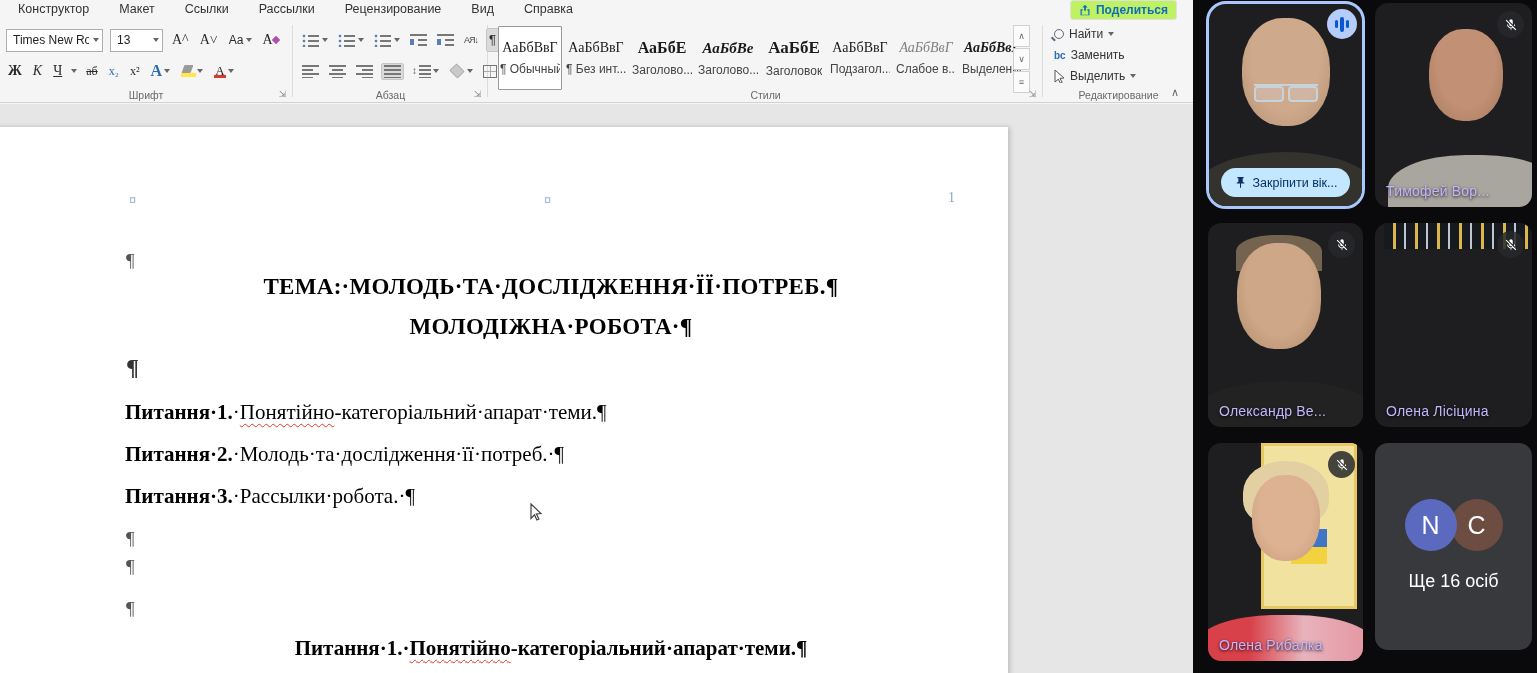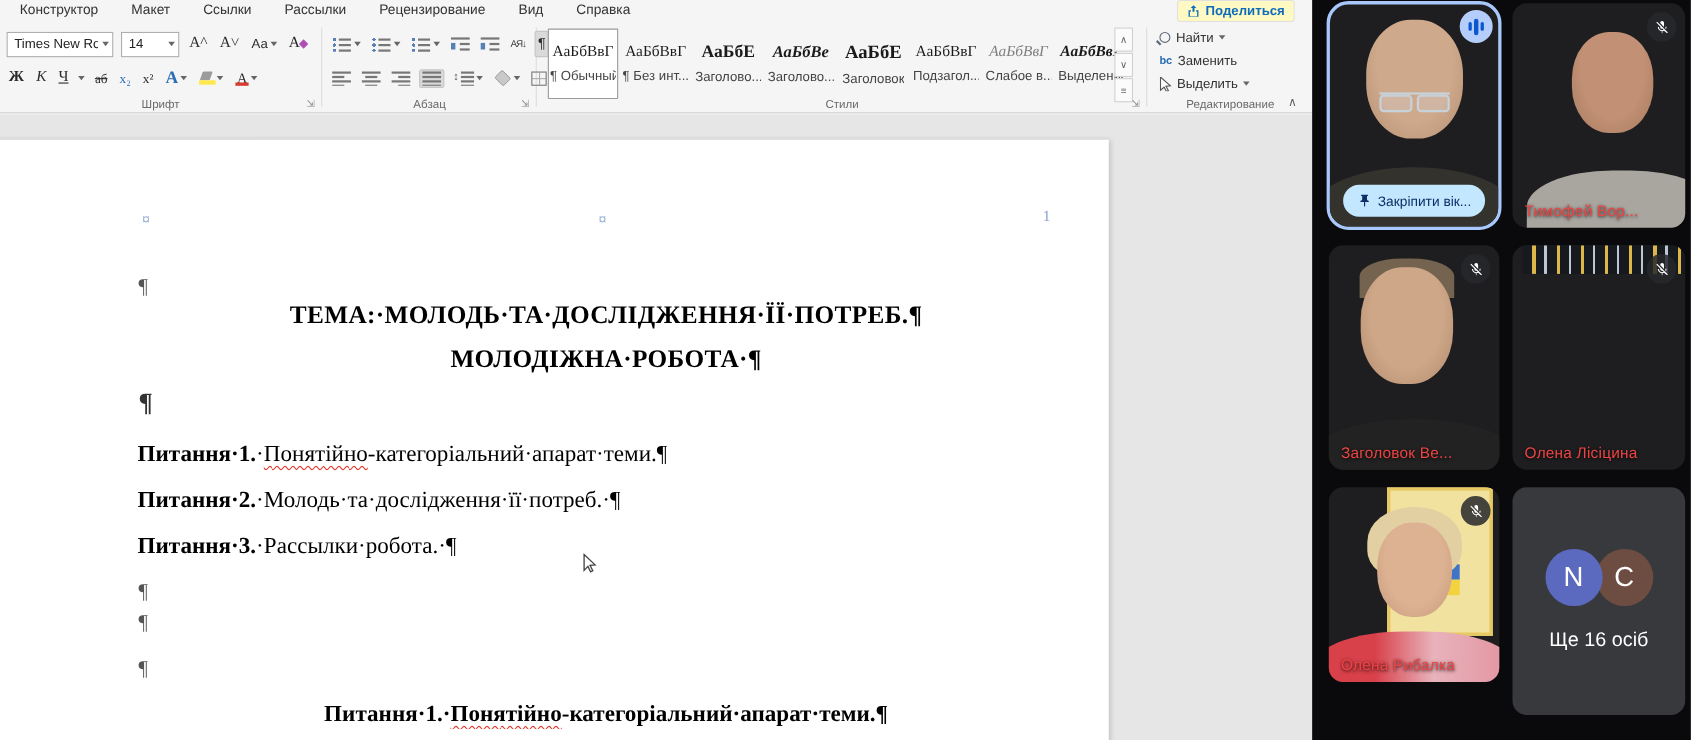--- a/index.html
+++ b/index.html
@@ -4,21 +4,21 @@
 <style>
   html,body{margin:0;padding:0;}
   body{width:1537px;height:673px;overflow:hidden;background:#000;
        font-family:"Liberation Sans","DejaVu Sans",sans-serif;position:relative;}
   
   .word{position:absolute;left:0;top:0;width:1193px;height:673px;background:#f5f5f5;}
   .tabbar{position:absolute;top:0;left:0;width:100%;height:20px;background:#f5f5f5;}
   .tabs{display:flex;gap:30px;padding-left:18px;font-size:12.5px;color:#333;line-height:19px;}
   .tab{cursor:default;white-space:nowrap;}
   .share-btn{position:absolute;right:16px;top:0;height:18px;display:flex;align-items:center;gap:5px;
-     background:#fef9c3;border:1px solid #e0e0e0;border-radius:3px;padding:0 8px;color:#0f6cbd;
+     background:#bef264;border:1px solid #e0e0e0;border-radius:3px;padding:0 8px;color:#0f6cbd;
      font-weight:bold;font-size:12px;}
   .ribbon{position:absolute;top:20px;left:0;width:100%;height:83px;background:#f5f5f5;
      border-bottom:1px solid #d2d2d2;box-sizing:border-box;}
   .vsep{position:absolute;top:5px;height:72px;width:1px;background:#dcdcdc;}
   .grp{position:absolute;top:0;height:82px;}
   .glabel{position:absolute;bottom:1px;left:0;right:0;text-align:center;font-size:10.5px;color:#6a6a6a;}
   .launcher{position:absolute;bottom:2px;right:4px;width:11px;height:11px;color:#8a8a8a;font-size:9px;line-height:11px;text-align:center;border:0;}
   .row{position:absolute;left:6px;display:flex;align-items:center;gap:7px;}
   .r1{top:9px;height:22px;} .r2{top:40px;height:22px;}
   .combo{display:flex;align-items:center;border:1px solid #aeaeae;background:#fff;height:21px;
@@ -84,21 +84,21 @@
   .sp{text-decoration:underline wavy #e03a2f;text-decoration-thickness:1px;text-underline-offset:4px;}
   .b{font-weight:bold;}
   .cursor{position:absolute;left:530px;top:399px;}
   
   .meet{position:absolute;left:1193px;top:0;width:344px;height:673px;background:#0a0a0c;}
   .tile{position:absolute;border-radius:13px;overflow:hidden;background:#1e1e20;box-sizing:border-box;}
   .t1{left:13px;top:1px;width:159px;height:208px;border:3px solid #a8c7fa;border-radius:20px;}
   .t2{left:182px;top:3px;width:157px;height:204px;}
   .t3{left:15px;top:223px;width:155px;height:204px;}
   .t4{left:182px;top:223px;width:157px;height:204px;}
-  .t5{left:15px;top:443px;width:155px;height:177px;}
+  .t5{left:15px;top:443px;width:155px;height:218px;}
   .t6{left:182px;top:443px;width:157px;height:207px;background:#37393d;}
   .vid{position:absolute;inset:0;}
   .head,.torso,.hair{position:absolute;}
   .v1 .head{left:50%;top:14px;width:88px;height:108px;margin-left:-44px;border-radius:46%;
      background:radial-gradient(ellipse at 50% 35%,#cfa98c 55%,#b28f72);}
   .v1 .glasses{position:absolute;top:66px;left:50%;width:64px;height:13px;margin-left:-32px;
      border-top:2px solid #c8d2da;display:flex;justify-content:space-between;}
   .v1 .glasses i{width:26px;height:12px;border:2px solid #c8d2da;border-radius:4px;background:rgba(210,220,230,.25);}
   .v1 .torso{left:-10%;bottom:-24px;width:120%;height:78px;background:#34322d;border-radius:50% 50% 0 0;}
   .v2 .head{left:58%;top:26px;width:74px;height:92px;margin-left:-37px;border-radius:46%;
@@ -114,21 +114,21 @@
   .poster .flag{position:absolute;left:30%;top:52%;width:40%;height:22%;}
   .poster .flag i{display:block;height:50%;}
   .poster .flag i:first-child{background:#3f74c7;} .poster .flag i:last-child{background:#f3d23f;}
   .poster .wreath{position:absolute;left:32%;top:20%;width:34%;height:22%;border-radius:50%;
      background:radial-gradient(circle,#b2452f 35%,#4d7a3a 36% 70%,transparent 71%);}
   .v5 .hair{left:50%;top:18px;width:86px;height:66px;margin-left:-43px;border-radius:48% 48% 40% 40%;background:#e3d0a2;}
   .v5 .head{left:50%;top:32px;width:68px;height:86px;margin-left:-34px;border-radius:46%;
      background:radial-gradient(ellipse at 50% 40%,#dcb293 55%,#c49a7b);}
   .v5 .torso{left:-8%;bottom:-20px;width:116%;height:66px;border-radius:45% 45% 0 0;
      background:linear-gradient(90deg,#d8404a 30%,#e8b3bc 60%,#e3939f);}
-  .namechip{position:absolute;left:11px;bottom:8px;color:#ef4444;font-size:14px;font-weight:500;
+  .namechip{position:absolute;left:11px;bottom:8px;color:#c4b5fd;font-size:14px;font-weight:500;
      text-shadow:0 1px 3px rgba(0,0,0,.9);letter-spacing:.2px;}
   .micoff{position:absolute;top:8px;right:8px;width:27px;height:27px;border-radius:50%;
      background:rgba(38,40,43,.85);display:flex;align-items:center;justify-content:center;}
   .audiobadge{position:absolute;top:5px;right:5px;width:30px;height:30px;border-radius:50%;
      background:#b4cdfb;display:flex;align-items:center;justify-content:center;gap:2px;}
   .audiobadge i{width:3.5px;background:#0b57d0;border-radius:2px;display:block;}
   .audiobadge i:nth-child(1){height:8px;} .audiobadge i:nth-child(2){height:15px;} .audiobadge i:nth-child(3){height:8px;}
   .pinchip{position:absolute;left:50%;transform:translateX(-50%);bottom:9px;height:29px;
      background:#c2e7ff;border-radius:15px;display:flex;align-items:center;gap:6px;padding:0 13px;
      color:#0a3067;font-size:12.5px;font-weight:500;white-space:nowrap;}
@@ -165,21 +165,21 @@
     <div class="vsep" style="left:487px"></div>
     <div class="vsep" style="left:1042px"></div>
 
     <div class="grp" style="left:0;width:292px">
       <div class="row r1">
         <span class="combo" style="width:86px">
           <span style="overflow:hidden;white-space:nowrap;flex:1">Times New Rom</span>
             <i class="chev"></i>
         </span>
         <span class="combo" style="width:42px">
-          <span style="flex:1">14</span>
+          <span style="flex:1">13</span>
             <i class="chev"></i>
         </span>
         <span class="btn serifb">А^</span>
         <span class="btn serifb">А˅</span>
         <span class="btn" style="font-size:12px">
             <span>Аа</span>
             <i class="chev"></i>
           </span>
         <span class="btn serifb" style="color:#222">
             <span>А</span>
@@ -418,21 +418,21 @@
     <div class="vid v3">
       <div class="hair"></div>
         <div class="head"></div>
         <div class="torso"></div>
     </div>
     <div class="micoff">
       <svg width="14" height="14" viewBox="0 0 24 24" fill="#fff">
           <path d="M15 11V5a3 3 0 0 0-6 0v.18l6 6zM19 11h-1.7c0 .7-.16 1.38-.42 2l1.27 1.27c.54-.98.85-2.1.85-3.27zM4.27 3L3 4.27l6 6V11a3 3 0 0 0 3.68 2.92l1.66 1.66c-.72.33-1.52.52-2.34.52-2.76 0-5-2.24-5-5H5.3c0 3.42 2.72 6.24 6.2 6.72V21h1v-3.18c.92-.13 1.77-.45 2.54-.9L19.73 21 21 19.73 4.27 3z"></path>
         </svg>
     </div>
-    <div class="namechip">Заголовок Ве...</div>
+    <div class="namechip">Олександр Ве...</div>
   </div>
 
   <div class="tile t4">
     <div class="vid v4">
       <div class="banner"></div>
     </div>
     <div class="micoff">
       <svg width="14" height="14" viewBox="0 0 24 24" fill="#fff">
           <path d="M15 11V5a3 3 0 0 0-6 0v.18l6 6zM19 11h-1.7c0 .7-.16 1.38-.42 2l1.27 1.27c.54-.98.85-2.1.85-3.27zM4.27 3L3 4.27l6 6V11a3 3 0 0 0 3.68 2.92l1.66 1.66c-.72.33-1.52.52-2.34.52-2.76 0-5-2.24-5-5H5.3c0 3.42 2.72 6.24 6.2 6.72V21h1v-3.18c.92-.13 1.77-.45 2.54-.9L19.73 21 21 19.73 4.27 3z"></path>
         </svg>

